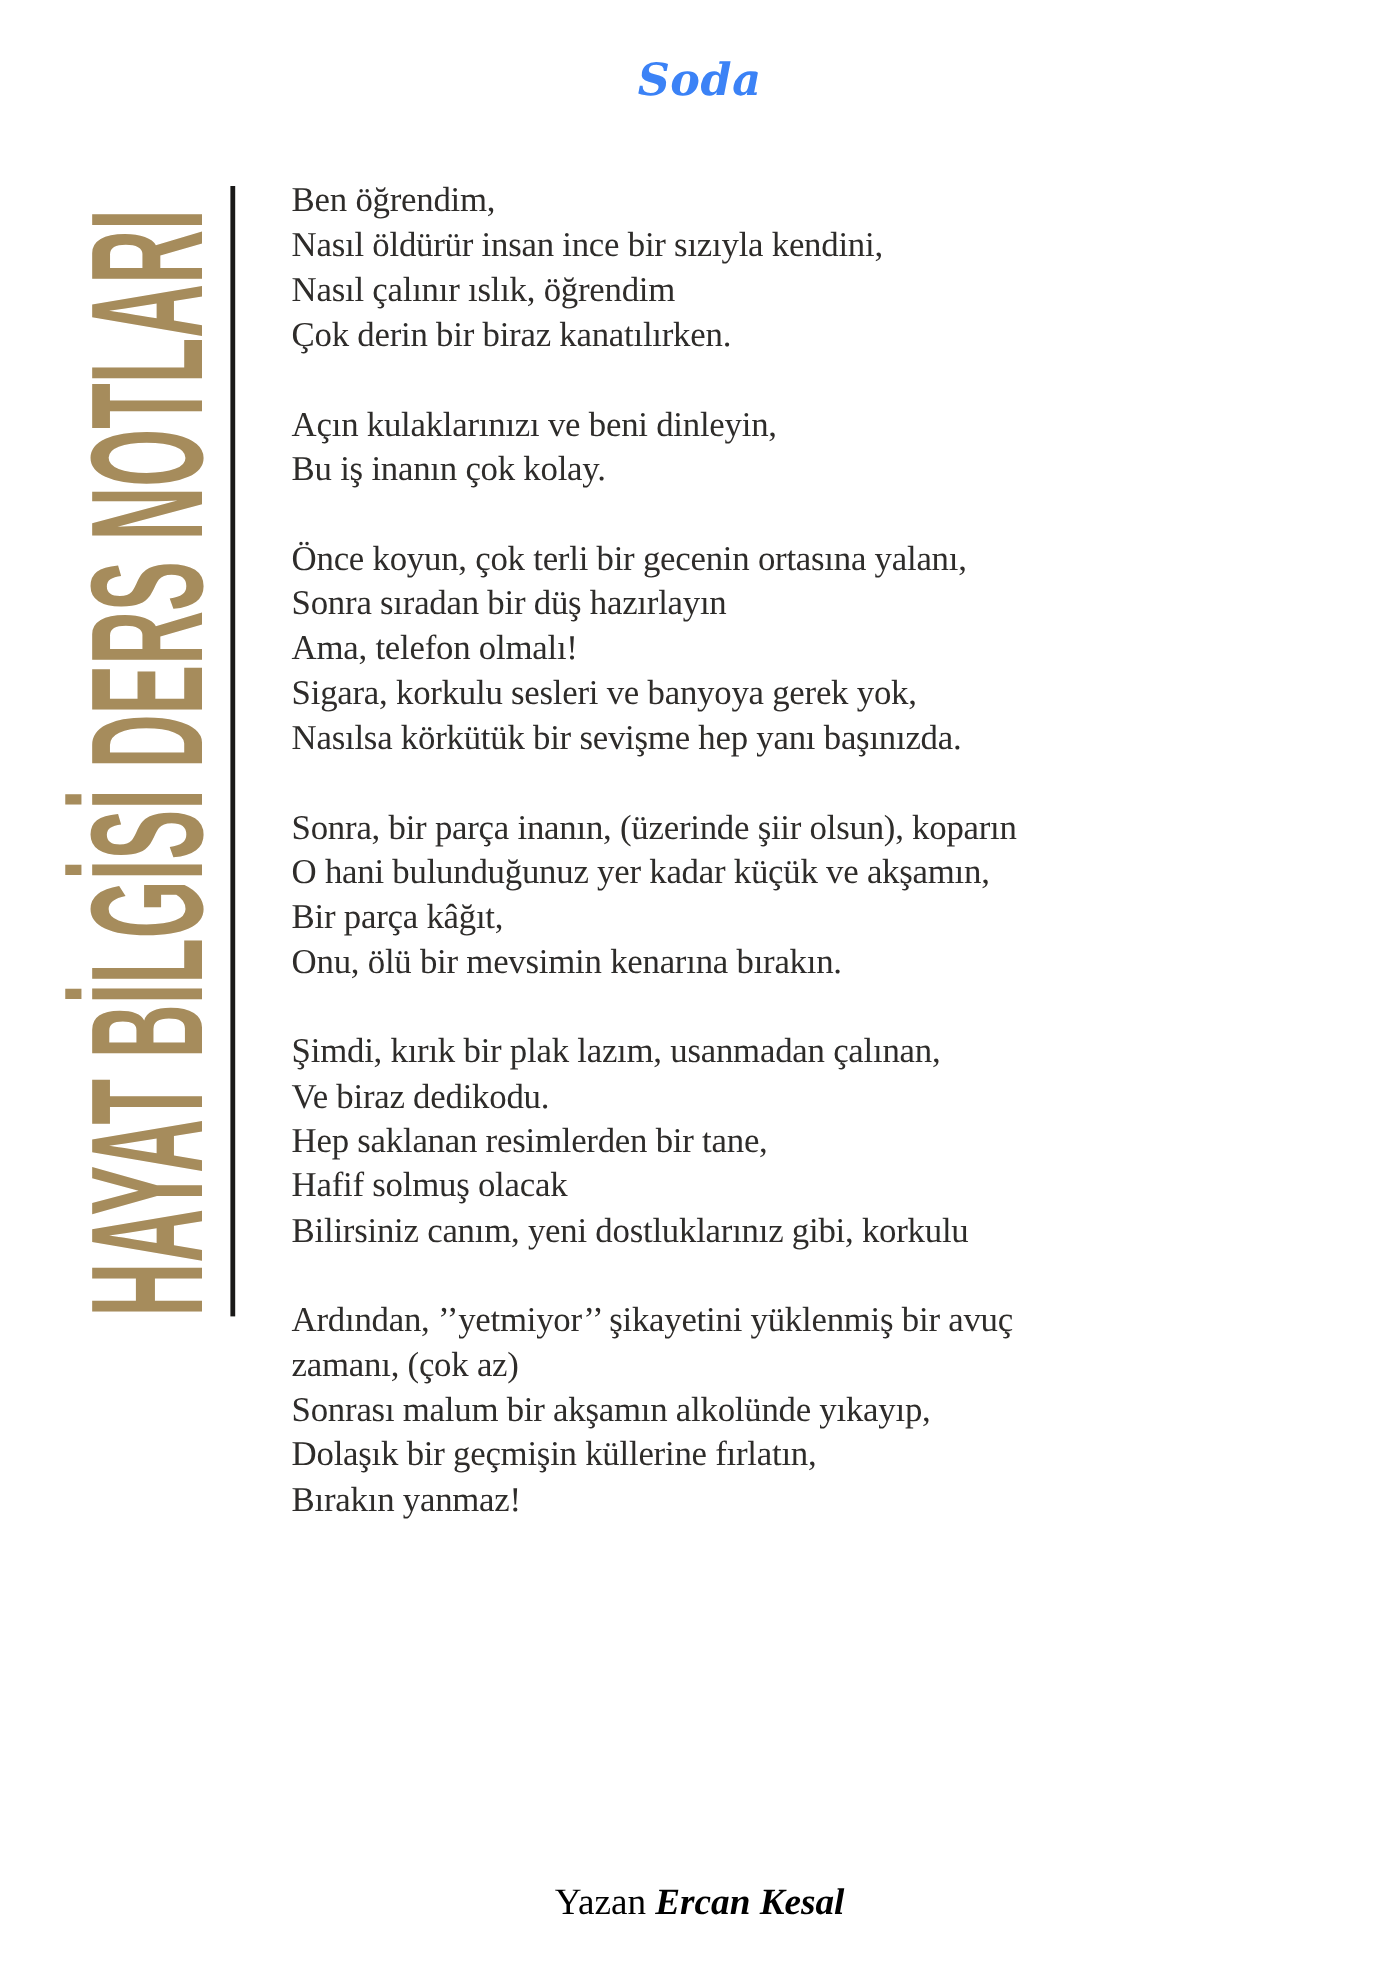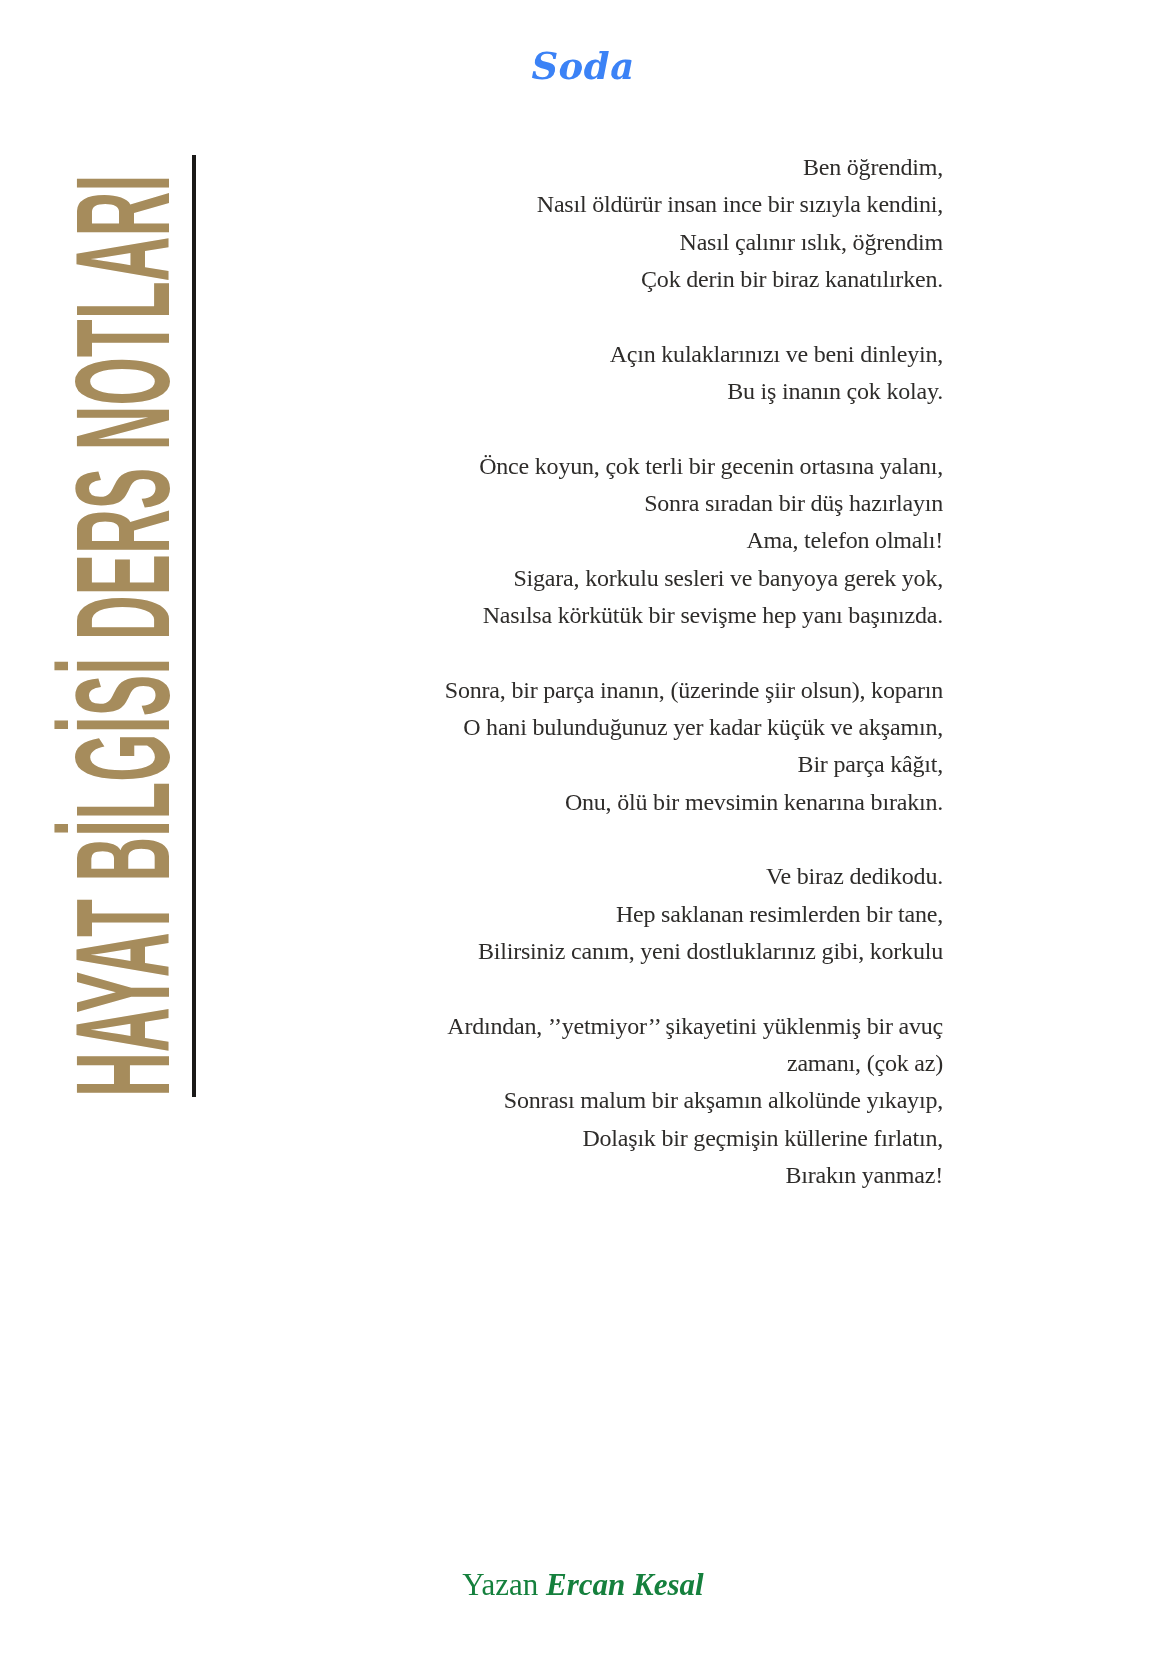--- a/index.html
+++ b/index.html
@@ -51,36 +51,35 @@
     left:192px;top:155px;
     width:4px;height:942px;
     background:#1a1918;
   }
 
   
   .poem{
     position:absolute;
     left:243px;top:149px;
     width:700px;
-    font-size:24px;
+    font-size:29px;
     line-height:37.33px;
     letter-spacing:-0.2px;
-    text-align:right;
   }
   .stanza{margin:0 0 37.33px 0;}
   .stanza:last-child{margin-bottom:0;}
   .line{white-space:nowrap;}
 
   
   .byline{
     position:absolute;
     top:1566px;left:0;width:100%;
     text-align:center;
     font-size:31px;line-height:1.2;
-    color:#15803d;
+    color:#000000;
   }
   .byline .author{
     font-weight:700;font-style:italic;
   }
 </style>
 </head>
 <body>
 
 <div class="page">
 
@@ -110,22 +109,24 @@
         <div class="line">Sigara, korkulu sesleri ve banyoya gerek yok,</div>
         <div class="line">Nasılsa körkütük bir sevişme hep yanı başınızda.</div>
       </div>
       <div class="stanza">
         <div class="line">Sonra, bir parça inanın, (üzerinde şiir olsun), koparın</div>
         <div class="line">O hani bulunduğunuz yer kadar küçük ve akşamın,</div>
         <div class="line">Bir parça kâğıt,</div>
         <div class="line">Onu, ölü bir mevsimin kenarına bırakın.</div>
       </div>
       <div class="stanza">
+        <div class="line">Şimdi, kırık bir plak lazım, usanmadan çalınan,</div>
         <div class="line">Ve biraz dedikodu.</div>
         <div class="line">Hep saklanan resimlerden bir tane,</div>
+        <div class="line">Hafif solmuş olacak</div>
         <div class="line">Bilirsiniz canım, yeni dostluklarınız gibi, korkulu</div>
       </div>
       <div class="stanza">
         <div class="line">Ardından, ’’yetmiyor’’ şikayetini yüklenmiş bir avuç</div>
         <div class="line">zamanı, (çok az)</div>
         <div class="line">Sonrası malum bir akşamın alkolünde yıkayıp,</div>
         <div class="line">Dolaşık bir geçmişin küllerine fırlatın,</div>
         <div class="line">Bırakın yanmaz!</div>
       </div>
     </div>

